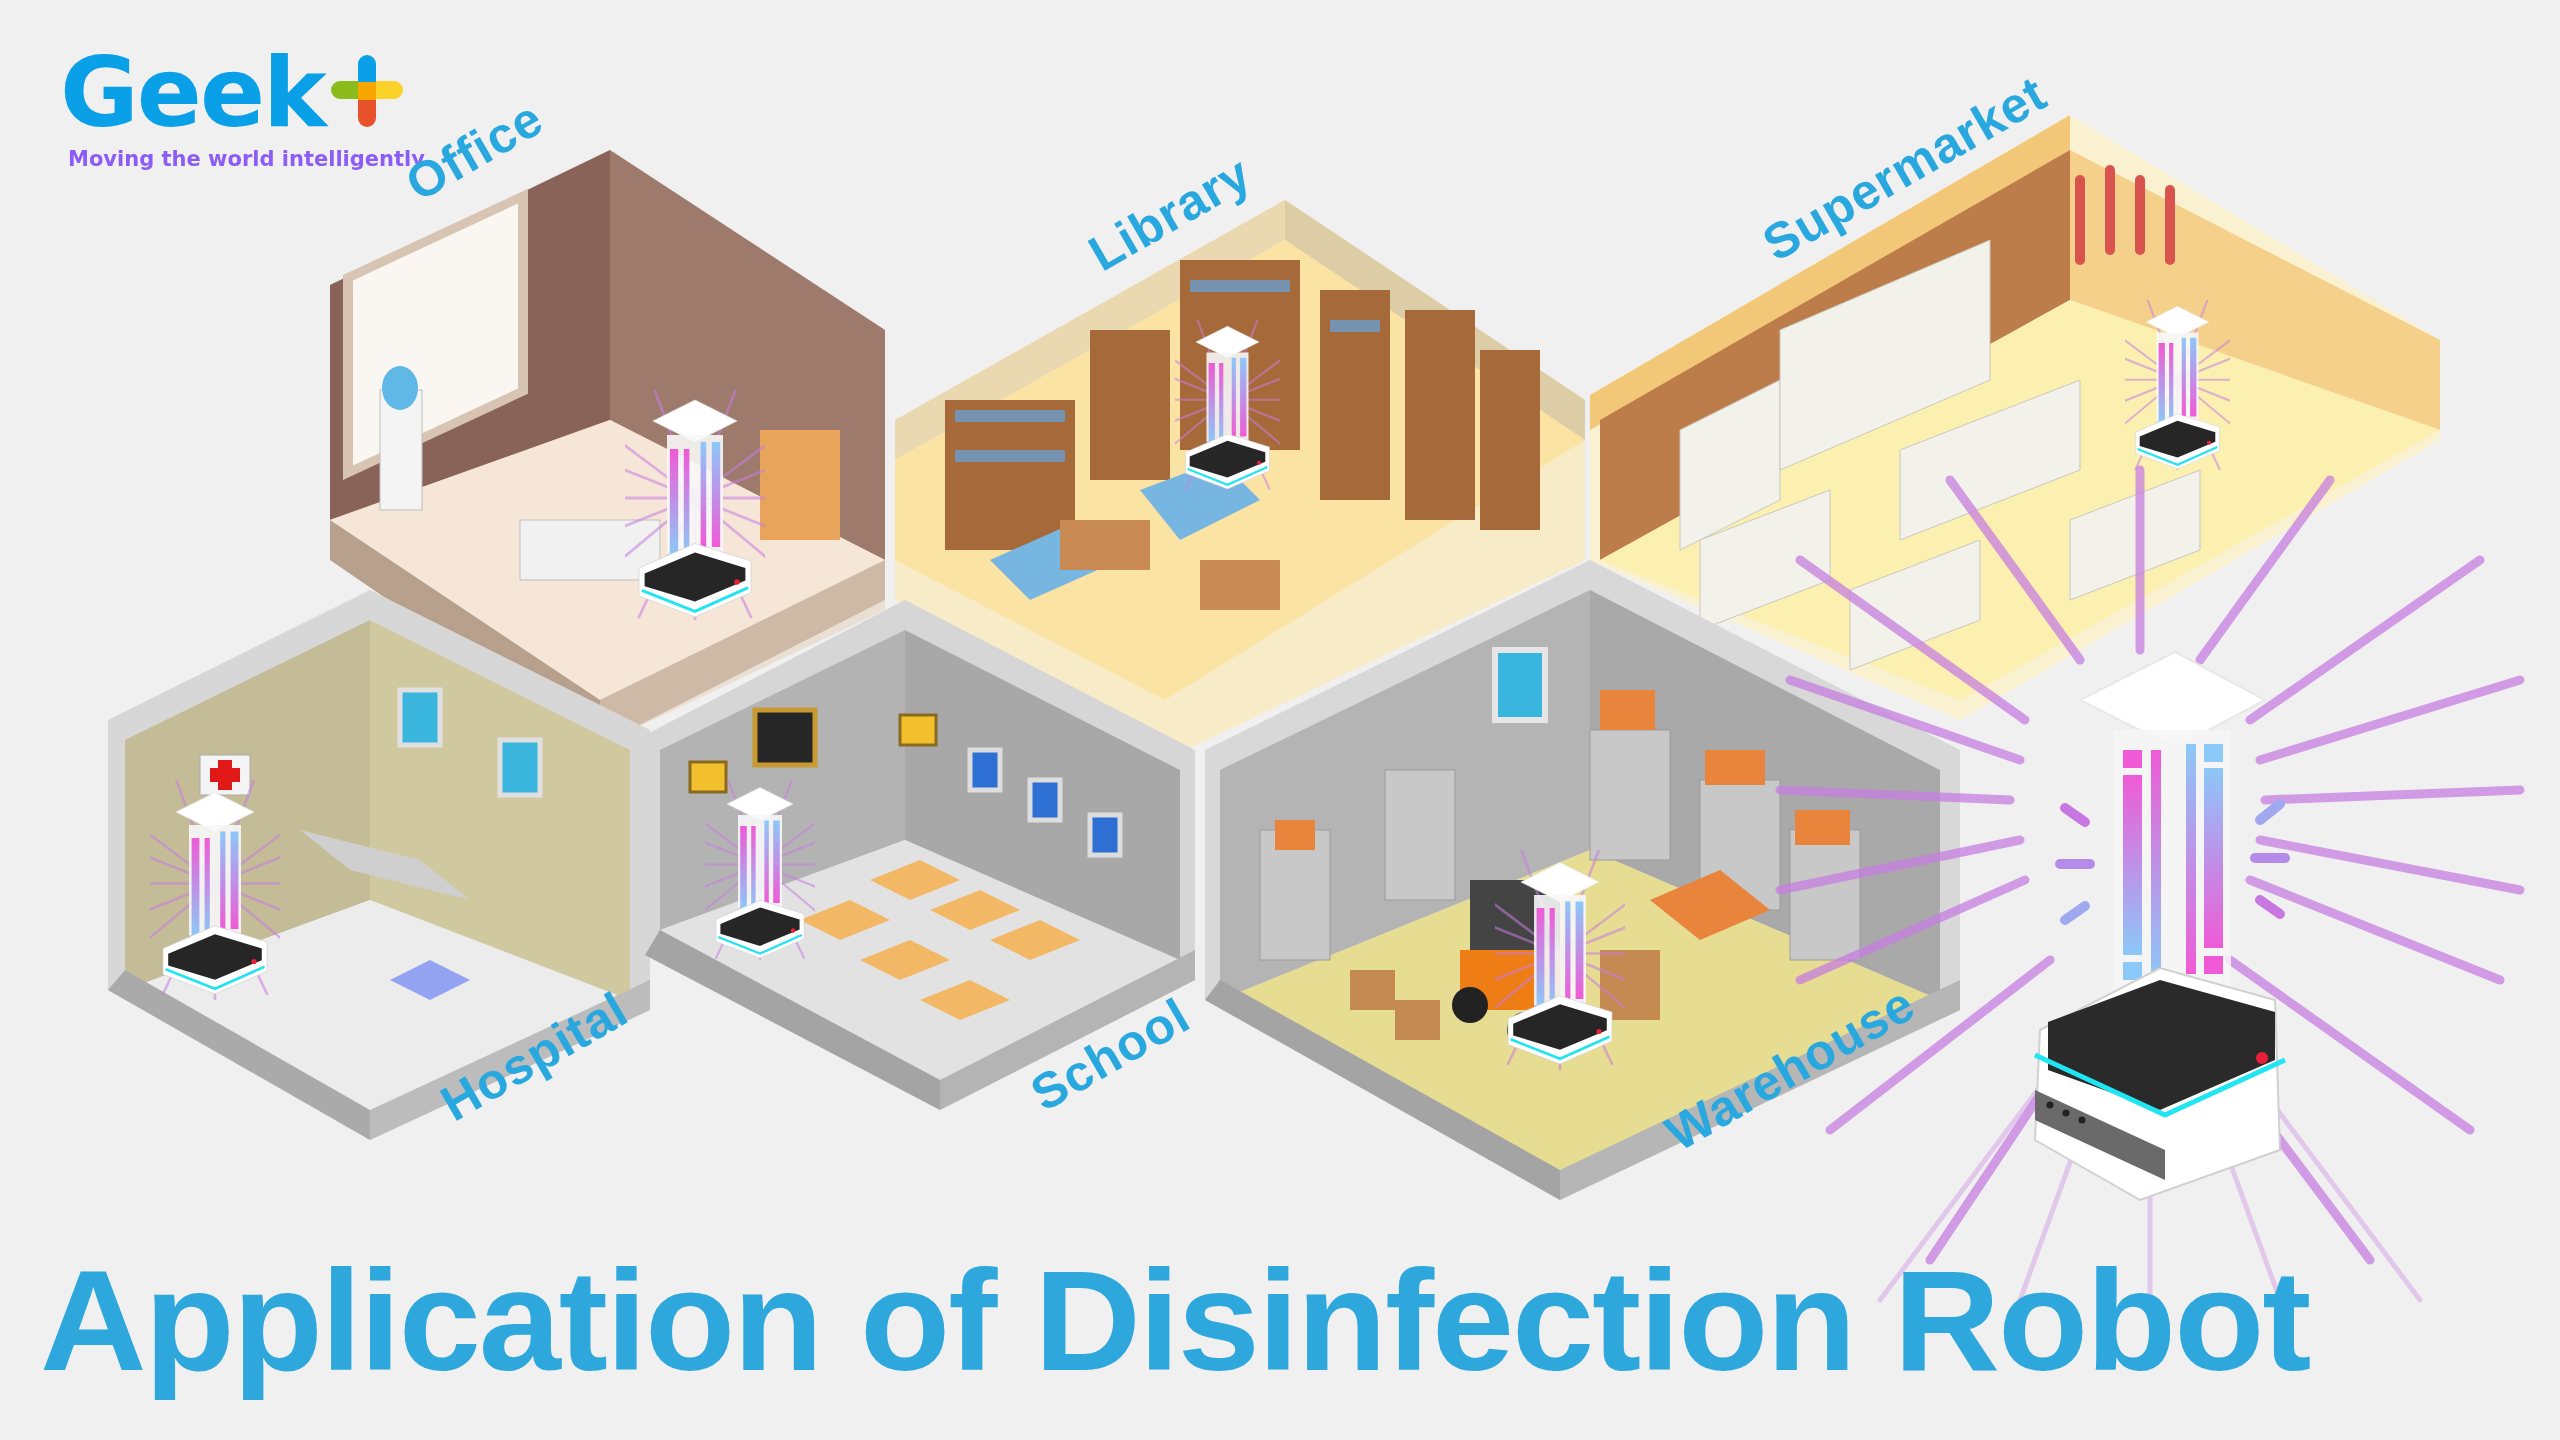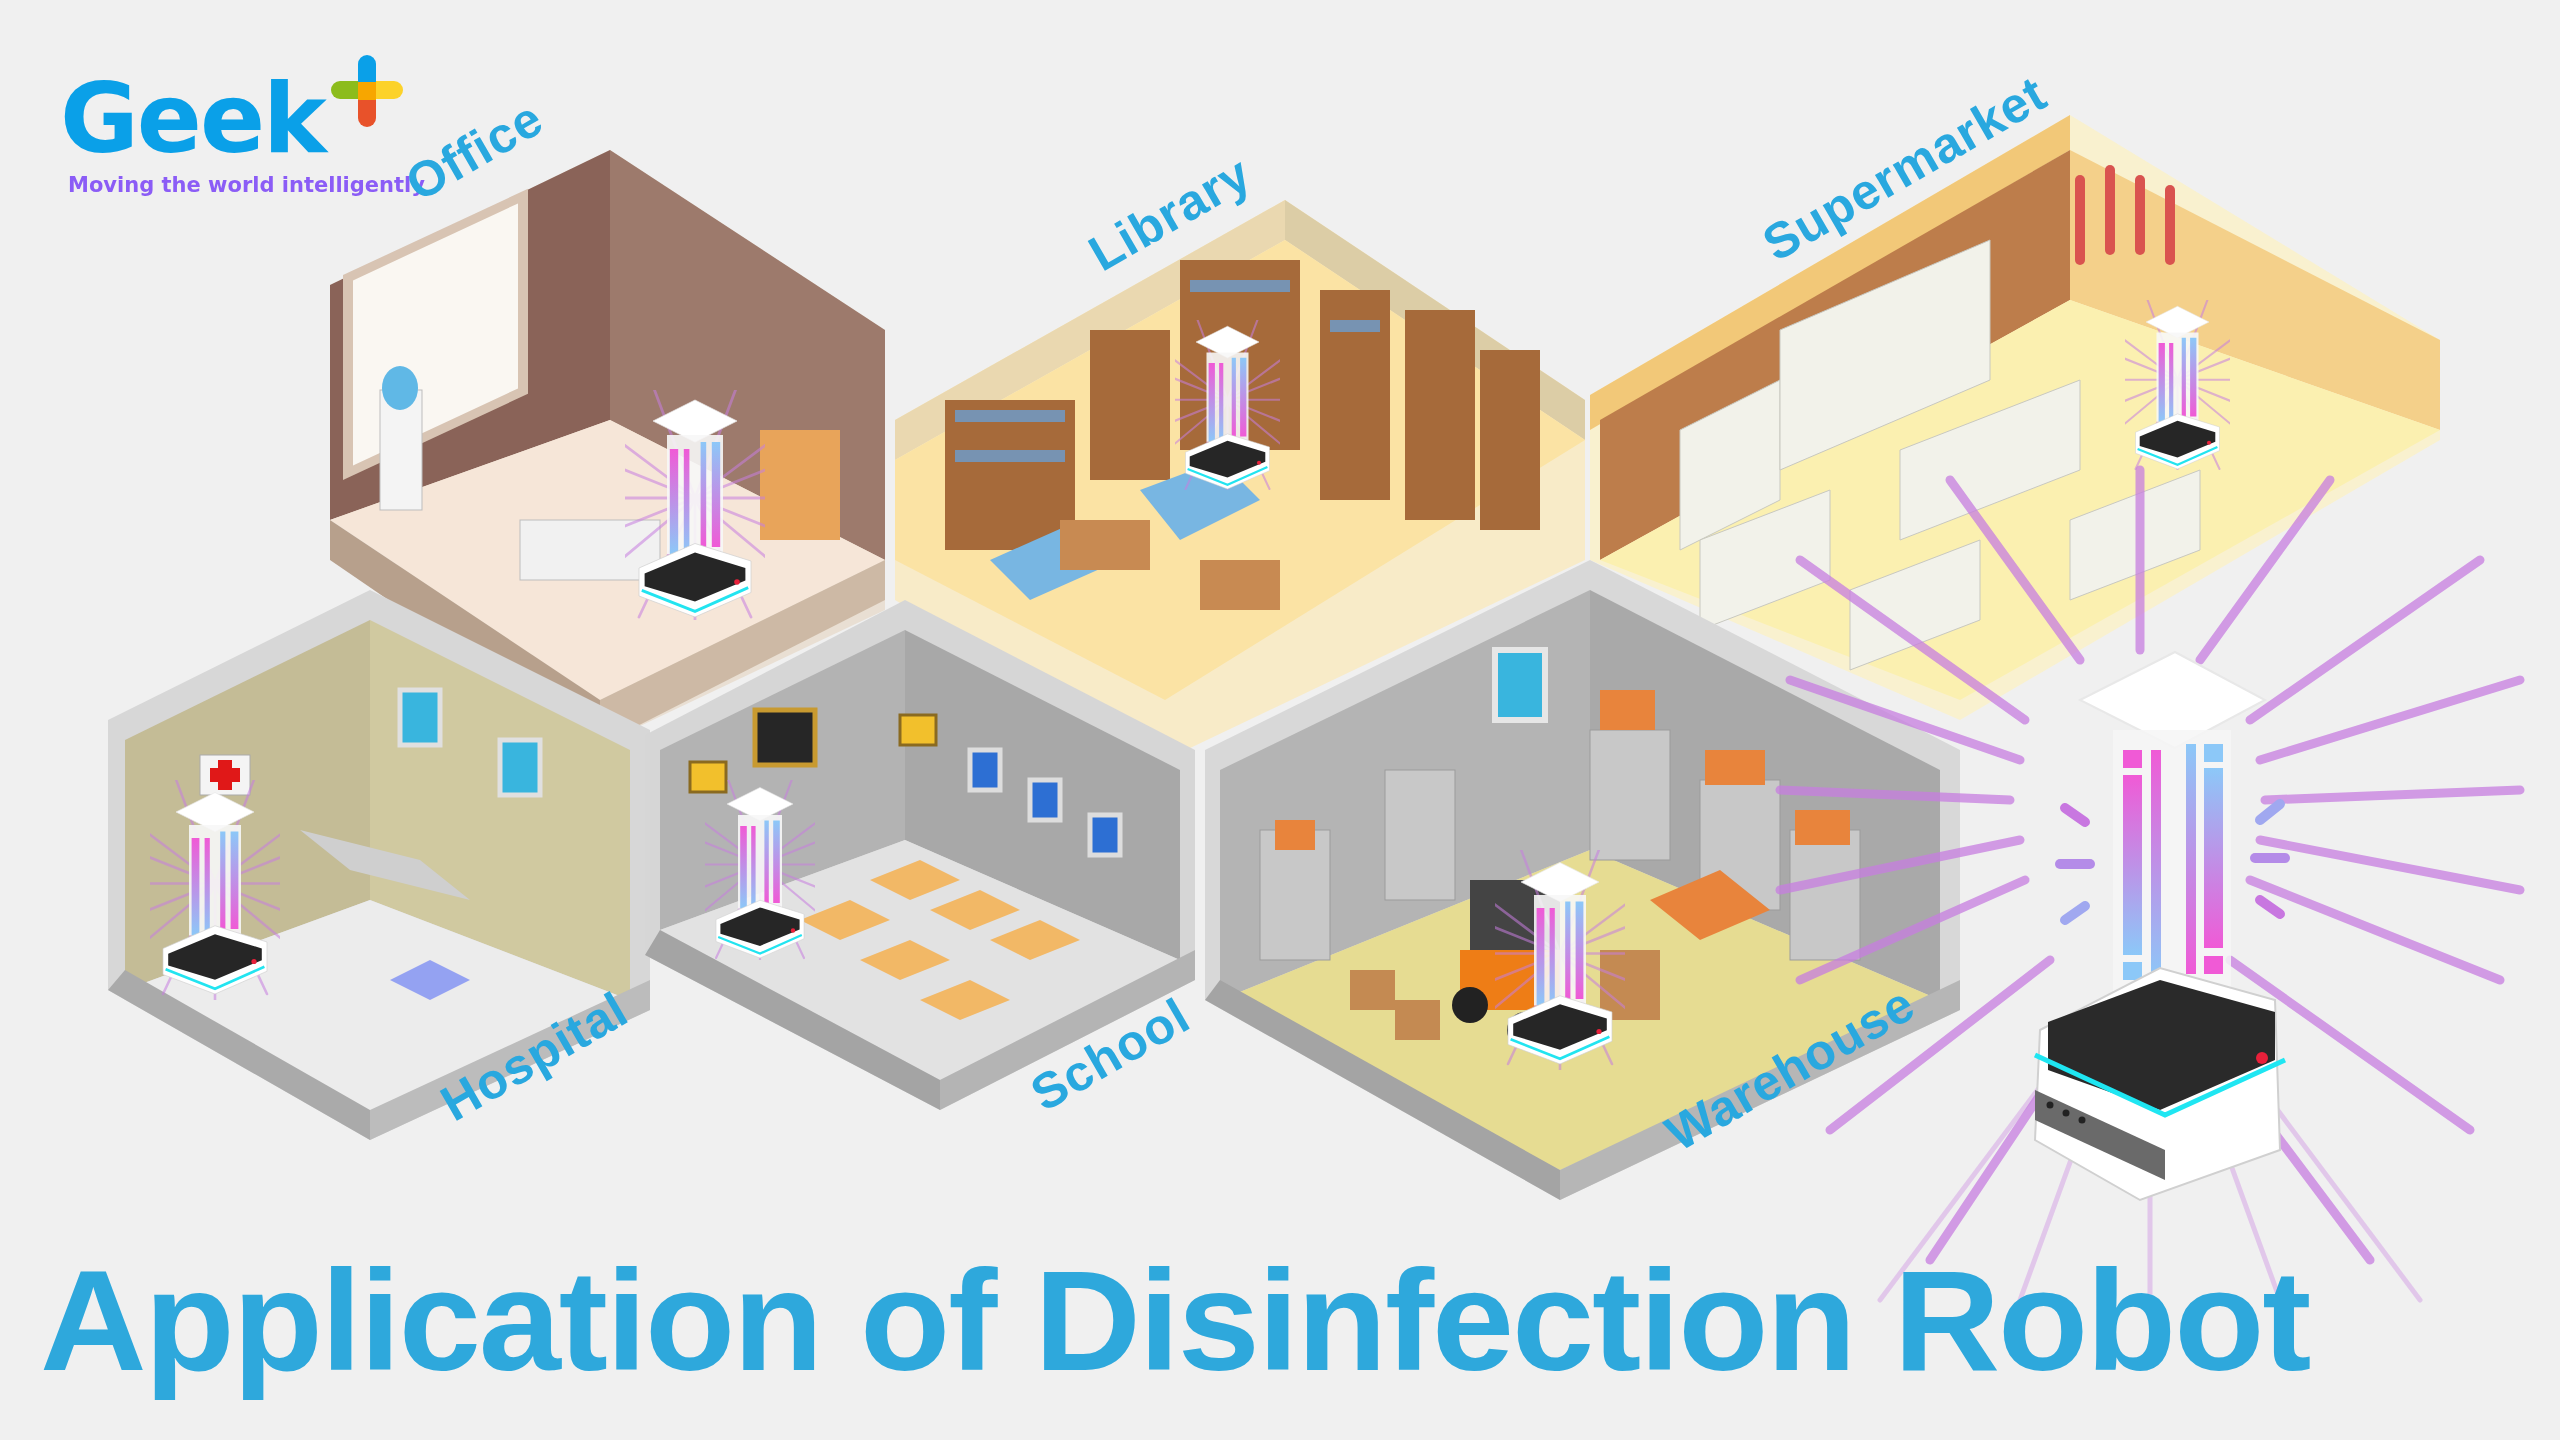--- a/index.html
+++ b/index.html
@@ -4,21 +4,21 @@
 <style>
   html, body { margin:0; padding:0; }
   body { width:2560px; height:1440px; background:#f0f0f0; overflow:hidden; position:relative;
          font-family:"Liberation Sans", "DejaVu Sans", sans-serif; }
   .abs { position:absolute; }
   #scene { position:absolute; left:0; top:0; width:2560px; height:1440px; }
 
   
   .logo { left:60px; top:45px; }
   .logo-word { font-family:"DejaVu Sans", sans-serif; font-weight:bold; font-size:96px; letter-spacing:-2px;
-               line-height:1; display:inline-block; vertical-align:top;margin-top:26px; }
+               line-height:1; display:inline-block; vertical-align:top; }
   .logo-plus { display:inline-block; position:relative; width:72px; height:72px; margin-left:6px; top:10px; vertical-align:top; }
   .logo-plus .h { position:absolute; left:0; top:26px; height:18px; width:72px; border-radius:9px; }
   .logo-plus .v { position:absolute; left:27px; top:0; width:18px; height:72px; border-radius:9px; }
   .tagline { display:block; font-family:"DejaVu Sans", sans-serif; font-weight:bold; font-size:21px; margin-top:6px; margin-left:8px; }
 
   
   .room-label { position:absolute; font-family:"Liberation Sans", sans-serif; font-weight:bold;
                 font-size:50px; white-space:nowrap; transform-origin:left bottom; letter-spacing:1px; }
 
   

